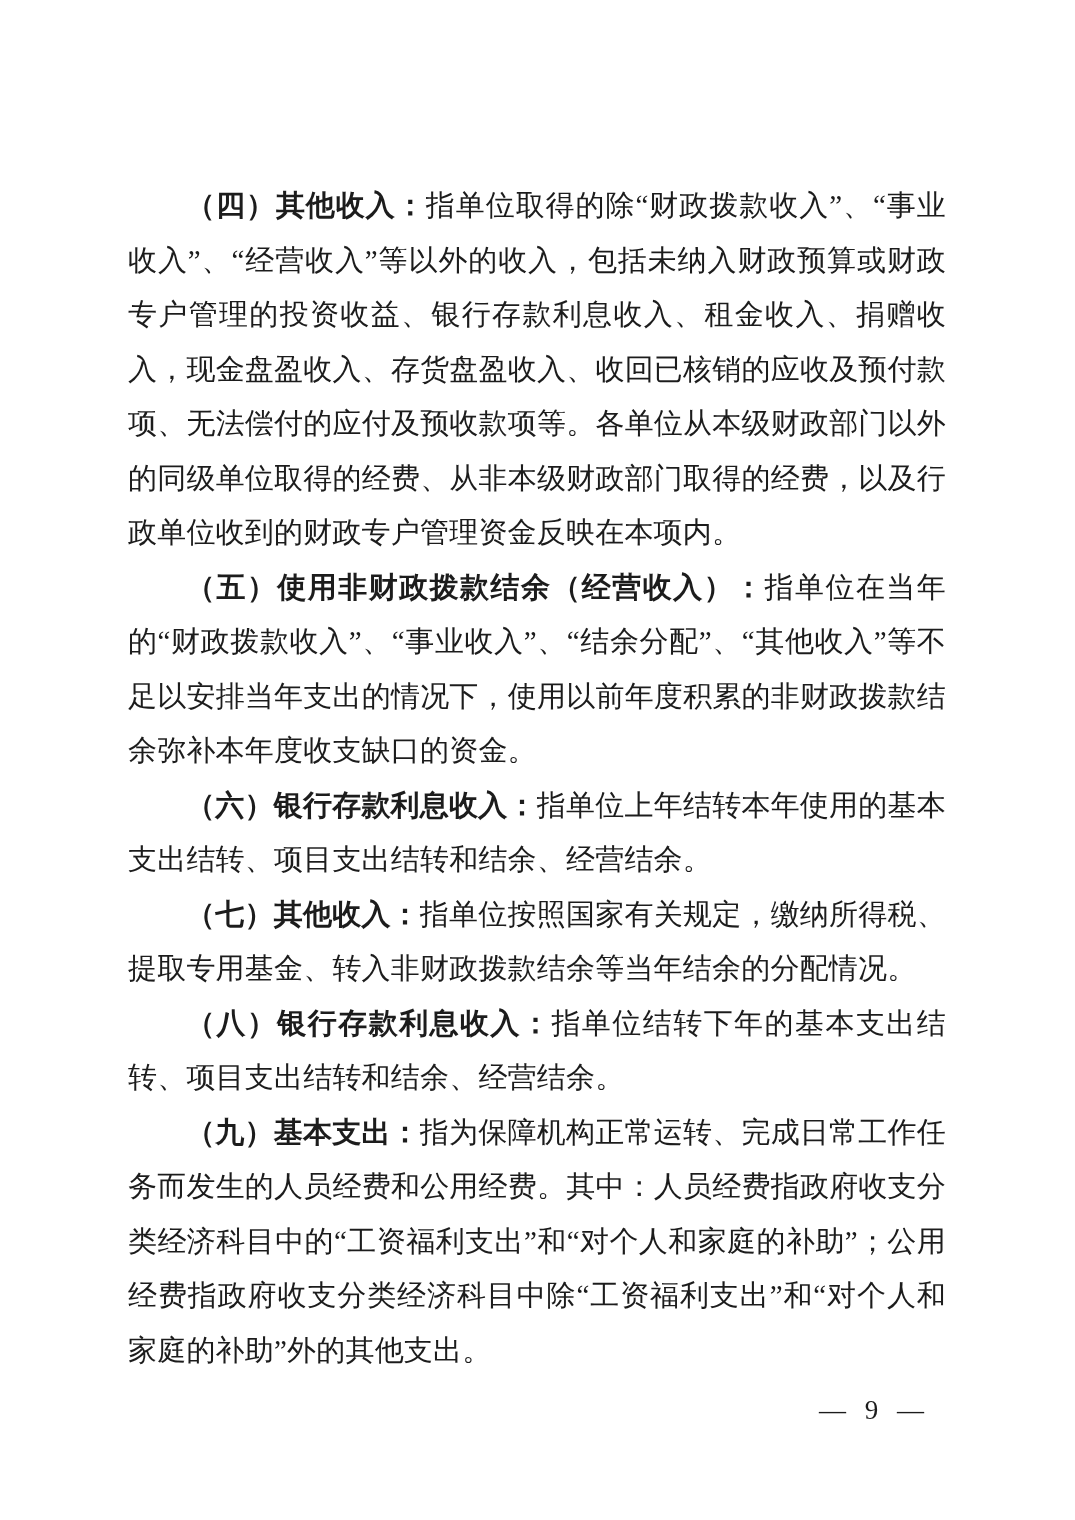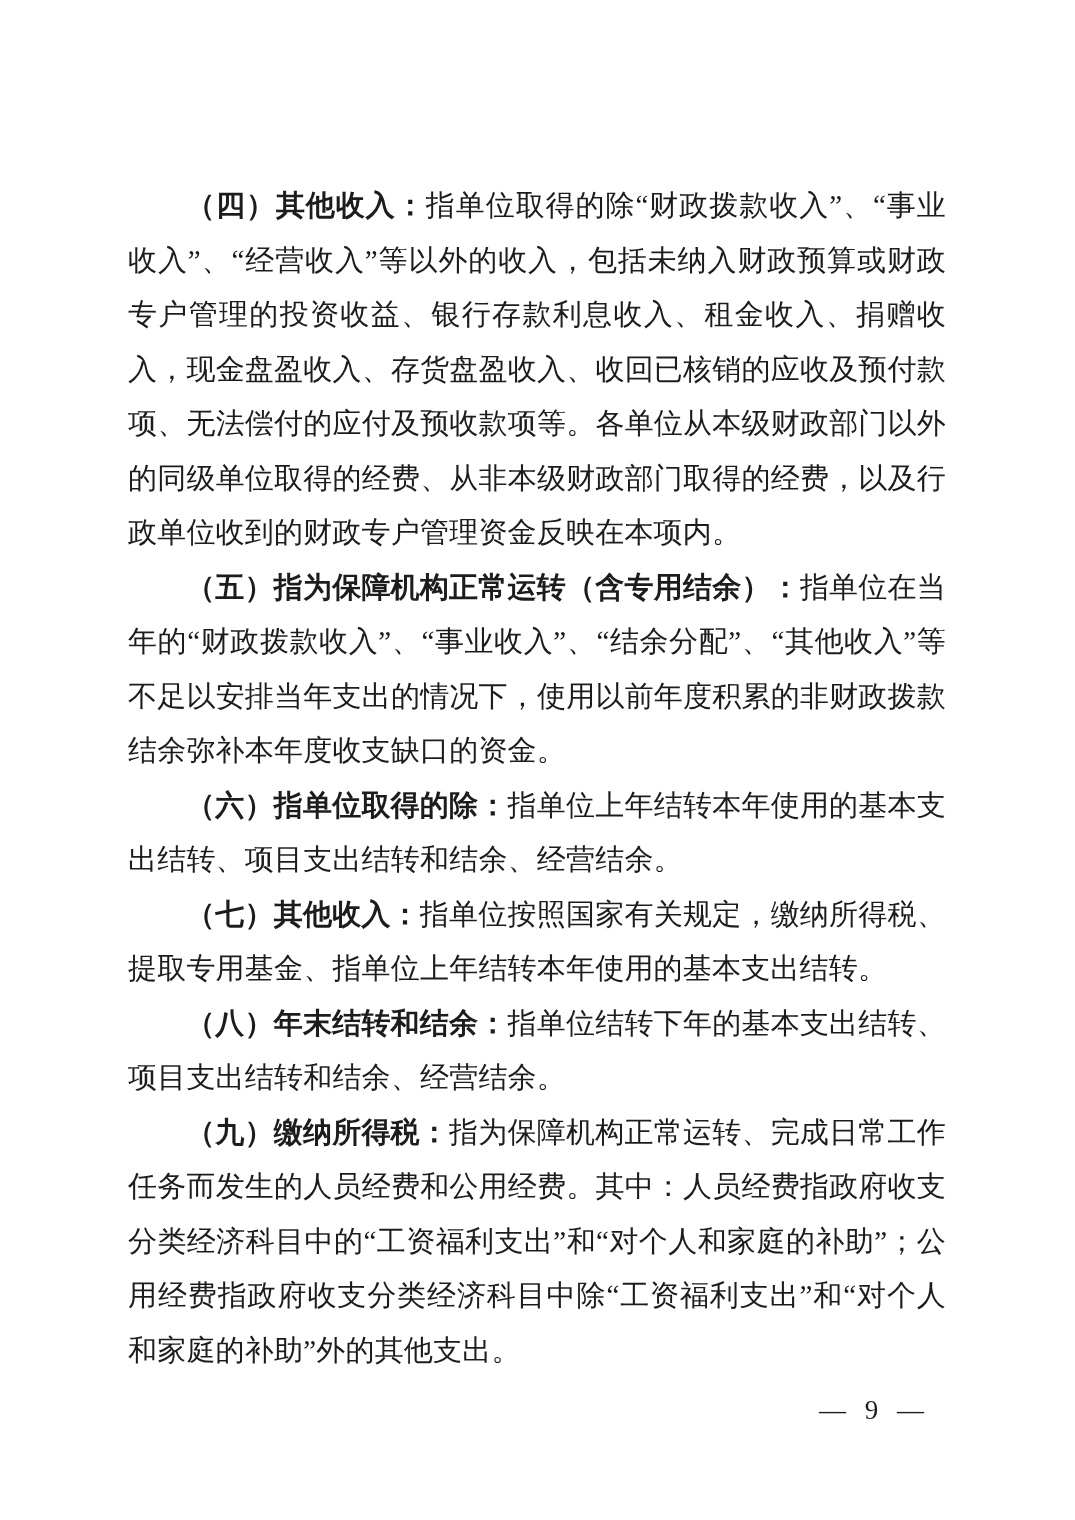--- a/index.html
+++ b/index.html
@@ -44,20 +44,20 @@
     color: #1c1c1c;
     white-space: nowrap;
   }
 </style>
 </head>
 <body>
 
 <div class="page">
   <div class="content">
     <p class="para"><span class="para-heading">（四）其他收入：</span><span>指单位取得的除“财政拨款收入”、“事业收入”、“经营收入”等以外的收入，包括未纳入财政预算或财政专户管理的投资收益、银行存款利息收入、租金收入、捐赠收入，现金盘盈收入、存货盘盈收入、收回已核销的应收及预付款项、无法偿付的应付及预收款项等。各单位从本级财政部门以外的同级单位取得的经费、从非本级财政部门取得的经费，以及行政单位收到的财政专户管理资金反映在本项内。</span></p>
-    <p class="para"><span class="para-heading">（五）指为保障机构正常运转（含专用结余）：</span><span>指单位在当年的“财政拨款收入”、“事业收入”、“结余分配”、“其他收入”等不足以安排当年支出的情况下，使用以前年度积累的非财政拨款结余弥补本年度收支缺口的资金。</span></p>
-    <p class="para"><span class="para-heading">（六）指单位取得的除：</span><span>指单位上年结转本年使用的基本支出结转、项目支出结转和结余、经营结余。</span></p>
-    <p class="para"><span class="para-heading">（七）其他收入：</span><span>指单位按照国家有关规定，缴纳所得税、提取专用基金、指单位上年结转本年使用的基本支出结转。</span></p>
-    <p class="para"><span class="para-heading">（八）年末结转和结余：</span><span>指单位结转下年的基本支出结转、项目支出结转和结余、经营结余。</span></p>
-    <p class="para"><span class="para-heading">（九）缴纳所得税：</span><span>指为保障机构正常运转、完成日常工作任务而发生的人员经费和公用经费。其中：人员经费指政府收支分类经济科目中的“工资福利支出”和“对个人和家庭的补助”；公用经费指政府收支分类经济科目中除“工资福利支出”和“对个人和家庭的补助”外的其他支出。</span></p>
+    <p class="para"><span class="para-heading">（五）使用非财政拨款结余（经营收入）：</span><span>指单位在当年的“财政拨款收入”、“事业收入”、“结余分配”、“其他收入”等不足以安排当年支出的情况下，使用以前年度积累的非财政拨款结余弥补本年度收支缺口的资金。</span></p>
+    <p class="para"><span class="para-heading">（六）银行存款利息收入：</span><span>指单位上年结转本年使用的基本支出结转、项目支出结转和结余、经营结余。</span></p>
+    <p class="para"><span class="para-heading">（七）其他收入：</span><span>指单位按照国家有关规定，缴纳所得税、提取专用基金、转入非财政拨款结余等当年结余的分配情况。</span></p>
+    <p class="para"><span class="para-heading">（八）银行存款利息收入：</span><span>指单位结转下年的基本支出结转、项目支出结转和结余、经营结余。</span></p>
+    <p class="para"><span class="para-heading">（九）基本支出：</span><span>指为保障机构正常运转、完成日常工作任务而发生的人员经费和公用经费。其中：人员经费指政府收支分类经济科目中的“工资福利支出”和“对个人和家庭的补助”；公用经费指政府收支分类经济科目中除“工资福利支出”和“对个人和家庭的补助”外的其他支出。</span></p>
   </div>
   <div class="page-number">— 9 —</div>
 </div>
 
 </body></html>

